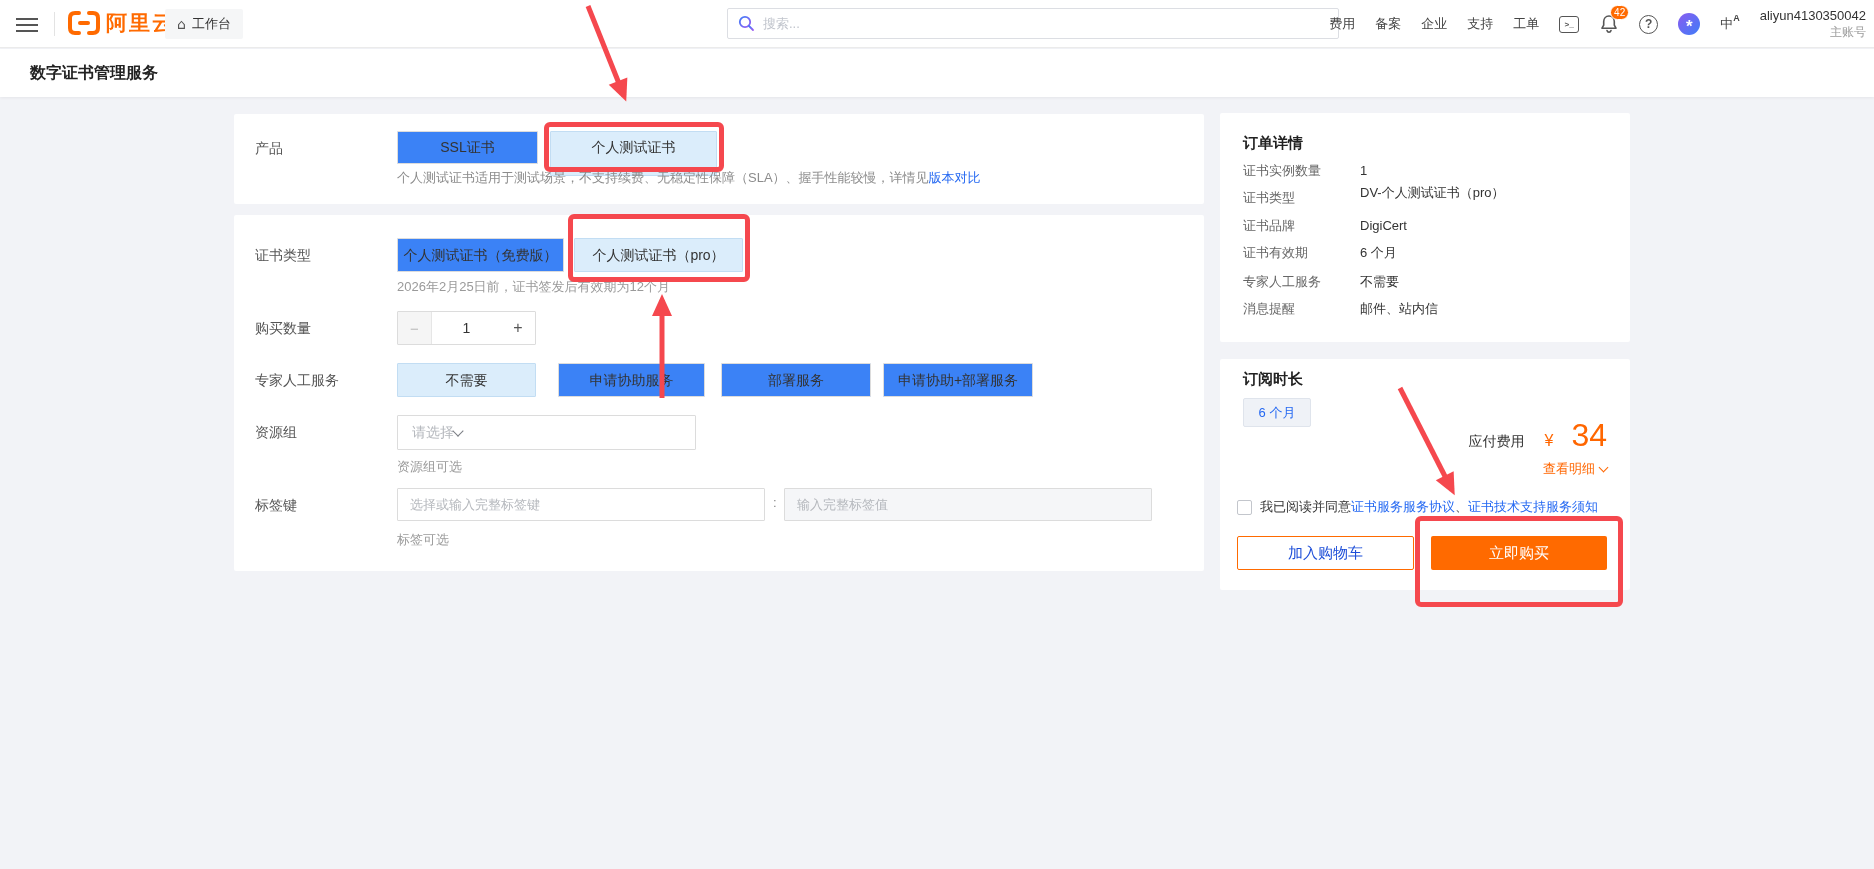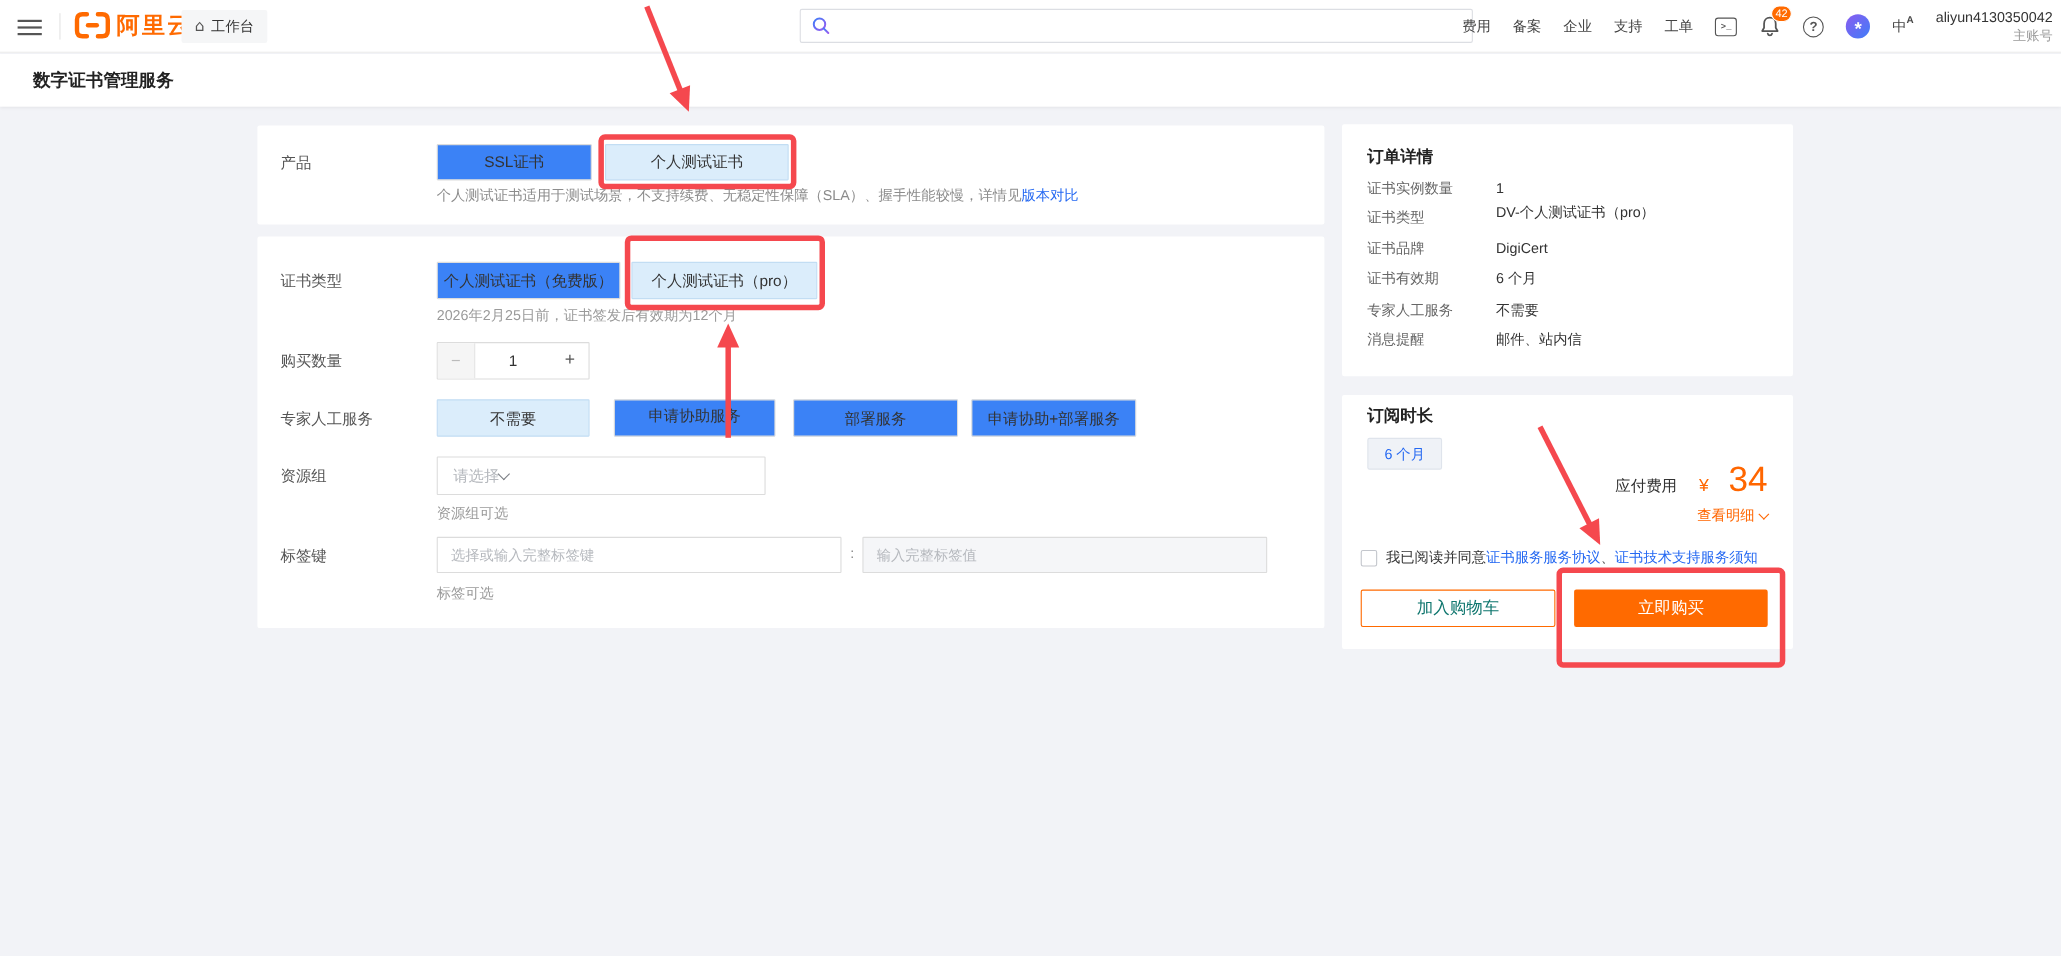--- a/index.html
+++ b/index.html
@@ -149,21 +149,21 @@
     position:absolute; right:23px; top:101px; font-size:13px; color:#ff6600;
     display:flex; align-items:center; gap:5px; cursor:pointer;
   }
   .detail-link .chev { border-color:#ff6600; width:7px; height:7px; margin-top:-3px; }
   .agree-row { position:absolute; left:17px; top:139px; display:flex; align-items:center; gap:8px; white-space:nowrap; }
   .checkbox { width:15px; height:15px; border:1px solid #c3c6cc; border-radius:2px; background:#fff; cursor:pointer; flex:none; }
   .agree-text { font-size:13px; color:#333; }
   .agree-text a { color:#2468f2; text-decoration:none; cursor:pointer; }
   .btn-cart {
     position:absolute; left:17px; top:177px; width:177px; height:34px; line-height:32px;
-    background:#fff; border:1px solid #ff6a00; color:#0f766e; font-size:15px;
+    background:#fff; border:1px solid #ff6a00; color:#1d4ed8; font-size:15px;
     text-align:center; border-radius:2px; cursor:pointer;
   }
   .btn-buy {
     position:absolute; left:211px; top:177px; width:176px; height:34px; line-height:34px;
     background:#ff6a00; border:none; color:#fff; font-size:15px;
     text-align:center; border-radius:2px; cursor:pointer;
   }
 
   
   .red-box { position:absolute; border:5px solid #f5484e; border-radius:6px; z-index:50; pointer-events:none; }
@@ -203,20 +203,21 @@
       <svg width="17" height="17" viewBox="0 0 17 17">
         <defs>
           <linearGradient id="sg" x1="0" y1="0" x2="1" y2="1">
             <stop offset="0" stop-color="#3f7df8"></stop>
               <stop offset="1" stop-color="#9a5cf0"></stop>
           </linearGradient>
         </defs>
         <circle cx="7" cy="7" r="5.2" fill="none" stroke="url(#sg)" stroke-width="1.8"></circle>
         <line x1="11" y1="11" x2="15" y2="15" stroke="url(#sg)" stroke-width="1.8" stroke-linecap="round"></line>
       </svg>
+      <input type="text" placeholder="搜索..." style="">
     </div>
 
     <div class="topbar-right">
       <span class="nav-item">费用</span>
       <span class="nav-item">备案</span>
       <span class="nav-item">企业</span>
       <span class="nav-item">支持</span>
       <span class="nav-item">工单</span>
 
       <span class="tb-icon">
@@ -251,21 +252,21 @@
     </div>
   </header>
 
   <div class="titlebar">
     <h1 class="page-title">数字证书管理服务</h1>
   </div>
 
   <section class="card card-left-1">
     <span class="form-label" style="left:21px; top:24px;">产品</span>
     <div class="btn" style="left:163px; top:17px; width:141px; height:33px; line-height:31px;">SSL证书</div>
-    <div class="btn selected" style="left:316px; top:17px; width:167px; height:33px; line-height:31px;">个人测试证书</div>
+    <div class="btn selected" style="left:316px; top:17px; width:167px; height:45px; line-height:31px;">个人测试证书</div>
     <div class="hint" style="left:163px; top:55px;">
       <span>个人测试证书适用于测试场景，不支持续费、无稳定性保障（SLA）、握手性能较慢，详情见</span><a>版本对比</a>
     </div>
   </section>
 
   <section class="card card-left-2">
 
     <span class="form-label" style="left:21px; top:30px;">证书类型</span>
     <div class="btn" style="left:163px; top:23px; width:167px;">个人测试证书（免费版）</div>
     <div class="btn selected" style="left:340px; top:23px; width:169px;">个人测试证书（pro）</div>
@@ -273,21 +274,21 @@
 
     <span class="form-label" style="left:21px; top:103px;">购买数量</span>
     <div class="stepper">
       <div class="minus">−</div>
       <div class="qty">1</div>
       <div class="plus">+</div>
     </div>
 
     <span class="form-label" style="left:21px; top:155px;">专家人工服务</span>
     <div class="btn selected" style="left:163px; top:148px; width:139px;">不需要</div>
-    <div class="btn" style="left:324px; top:148px; width:147px;font-family:Liberation Serif, serif;">申请协助服务</div>
+    <div class="btn" style="left:324px; top:148px; width:147px;">申请协助服务</div>
     <div class="btn" style="left:487px; top:148px; width:150px;">部署服务</div>
     <div class="btn" style="left:649px; top:148px; width:150px;">申请协助+部署服务</div>
 
     <span class="form-label" style="left:21px; top:207px;">资源组</span>
     <div class="dropdown">
       <span class="ph">请选择</span>
       <span class="chev"></span>
     </div>
     <div class="note" style="left:163px; top:243px;">资源组可选</div>
 

